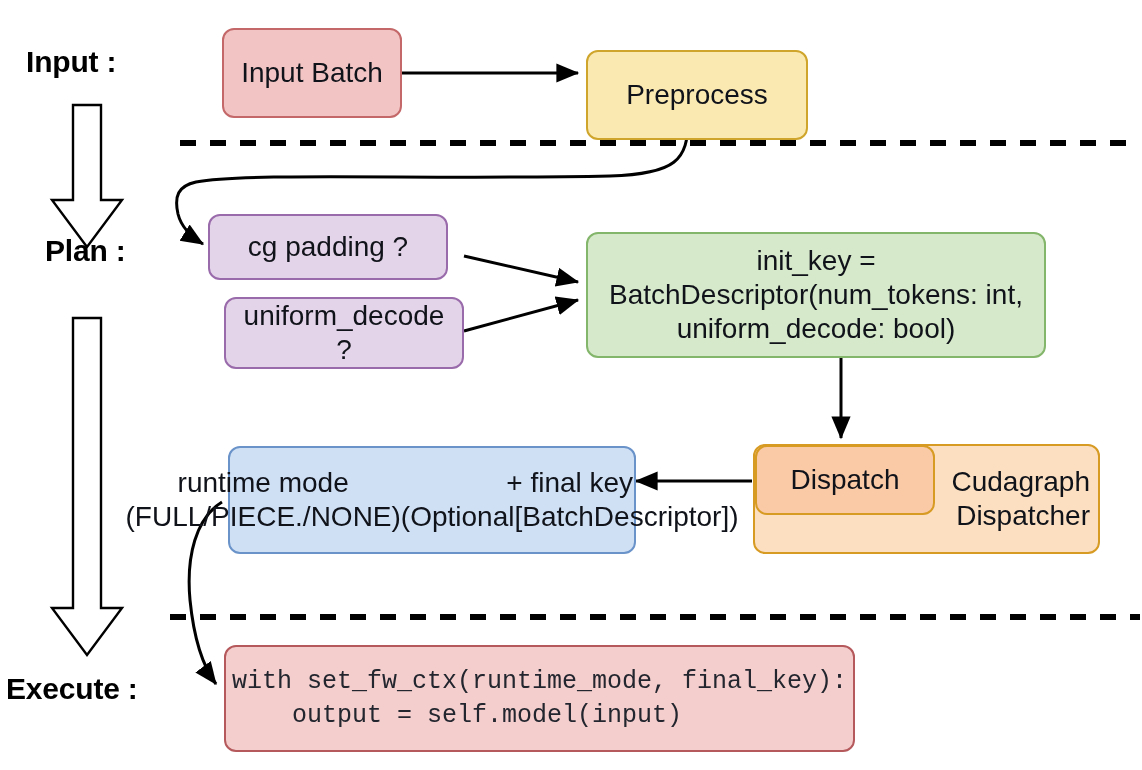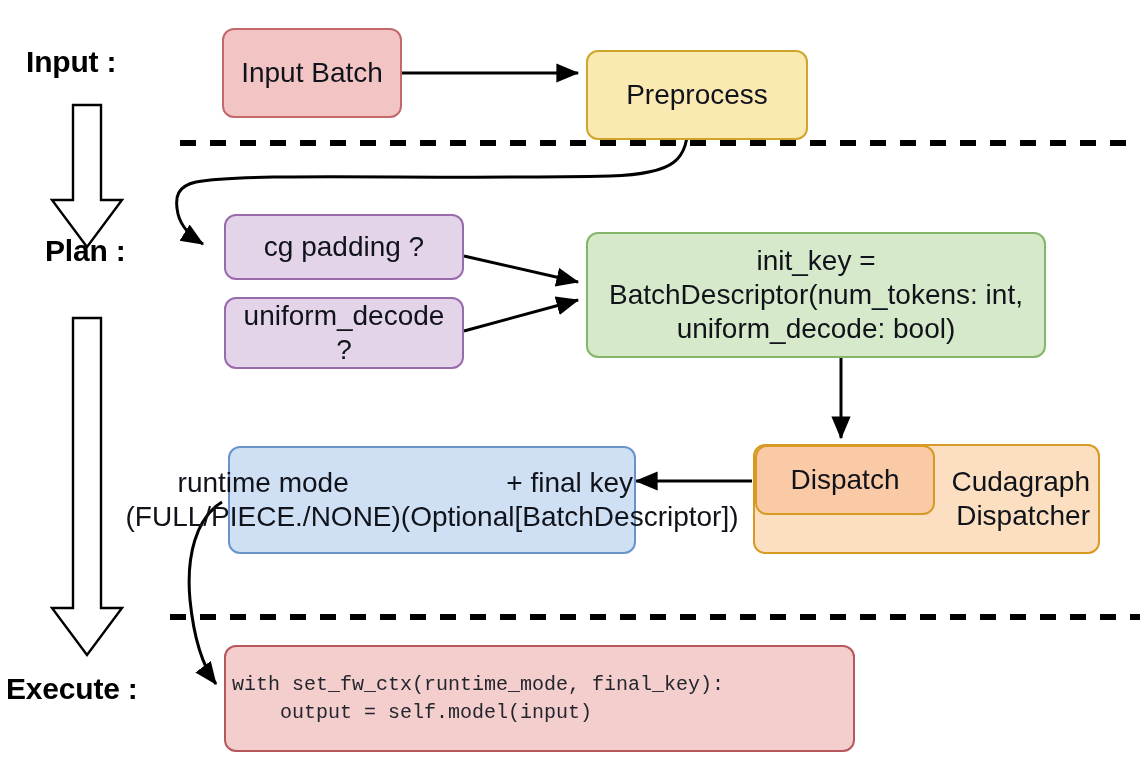--- a/index.html
+++ b/index.html
@@ -46,21 +46,21 @@
     border-width: 2px;
     border-radius: 12px;
     font-family: "Liberation Sans", sans-serif;
     font-size: 28px;
     color: #11131a;
     line-height: 1.22;
     padding: 4px 8px;
   }
   .node.code {
     font-family: "Liberation Mono", monospace;
-    font-size: 20px;
+    font-size: 25px;
     justify-content: flex-start;
     align-items: center;
     text-align: right;
     line-height: 1.36;
     padding-left: 6px;
     white-space: pre;
     color: #23262e;
   }
   .node-input-batch {
     background: #f2c5c4;
@@ -136,21 +136,21 @@
   <div class="stage-label" style="left:6px; top:672px;">Execute :</div>
 
   <div class="node node-input-batch" style="left:222px; top:28px; width:180px; height:90px;">
     <span>Input Batch</span>
   </div>
 
   <div class="node node-preprocess" style="left:586px; top:28px; width:222px; height:90px;margin-top:22px;">
     <span>Preprocess</span>
   </div>
 
-  <div class="node node-purple" style="left:224px; top:214px; width:240px; height:66px;">
+  <div class="node node-purple" style="left:208px; top:214px; width:240px; height:66px;">
     <span>cg padding ?</span>
   </div>
 
   <div class="node node-purple" style="left:224px; top:297px; width:240px; height:72px;">
     <span>uniform_decode ?</span>
   </div>
 
   <div class="node node-green" style="left:586px; top:232px; width:460px; height:126px; flex-direction:column;padding-left:8px;">
     <span>init_key = BatchDescriptor(num_tokens: int,</span>
     <span>uniform_decode: bool)</span>

